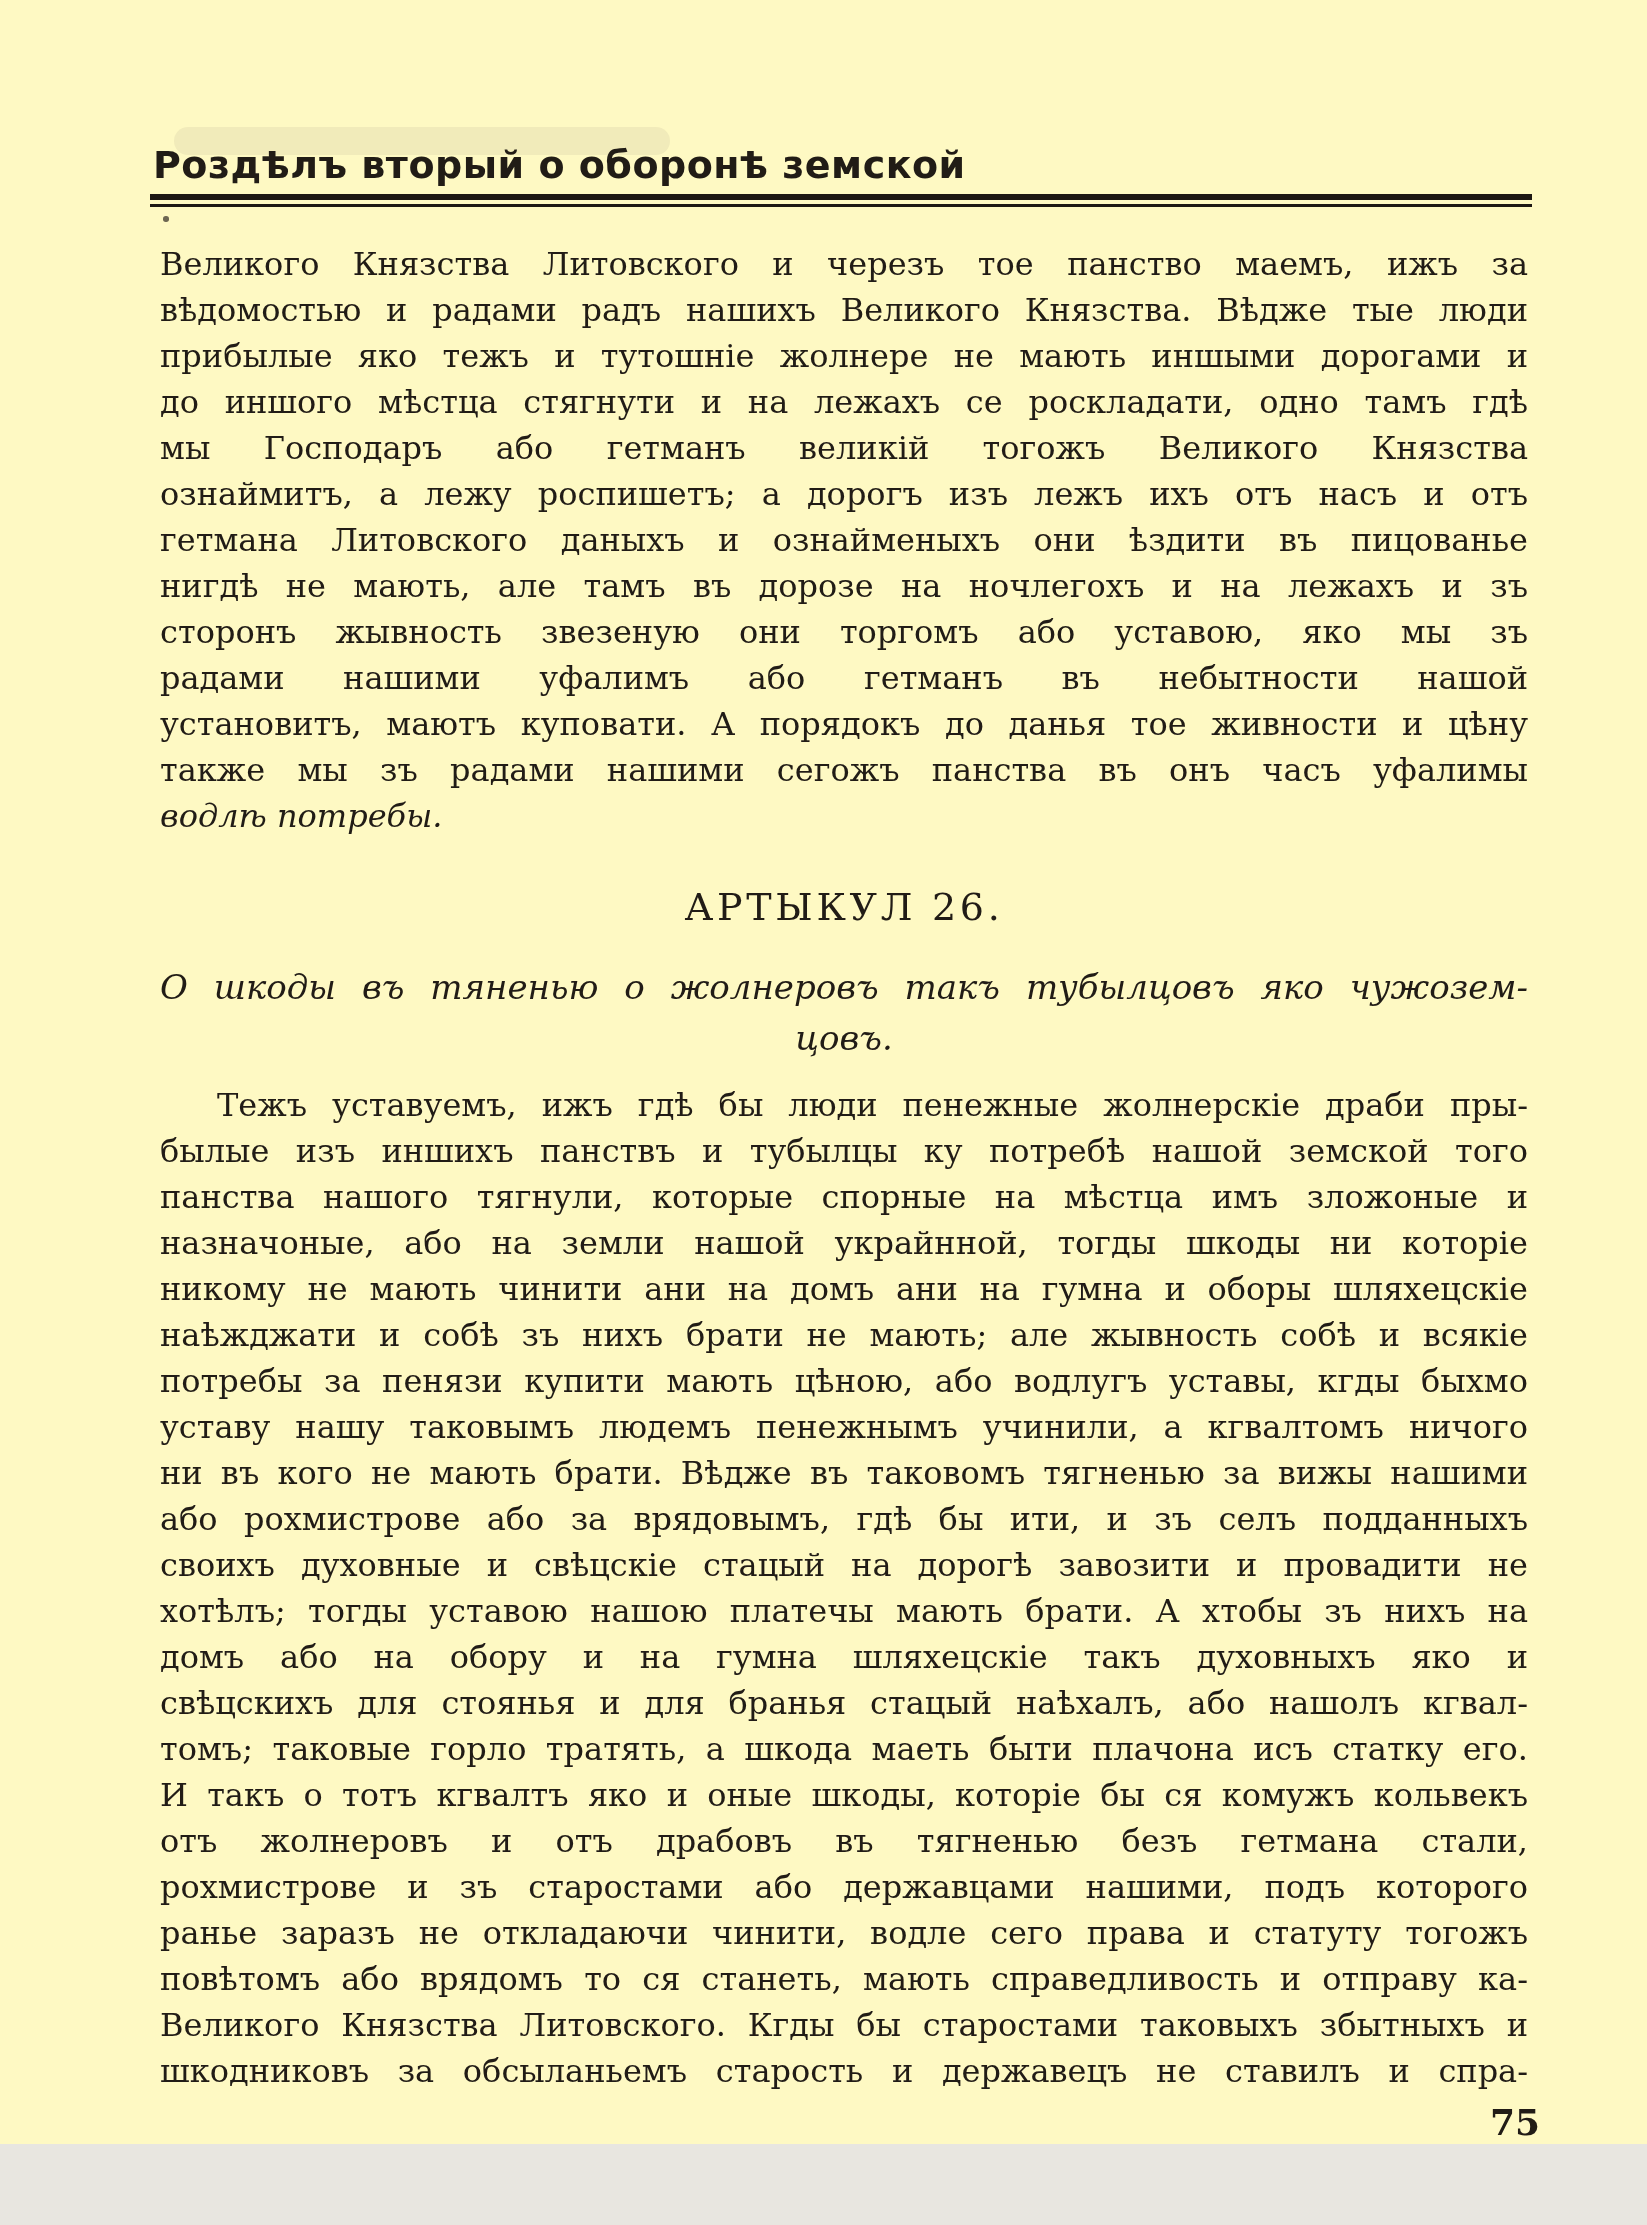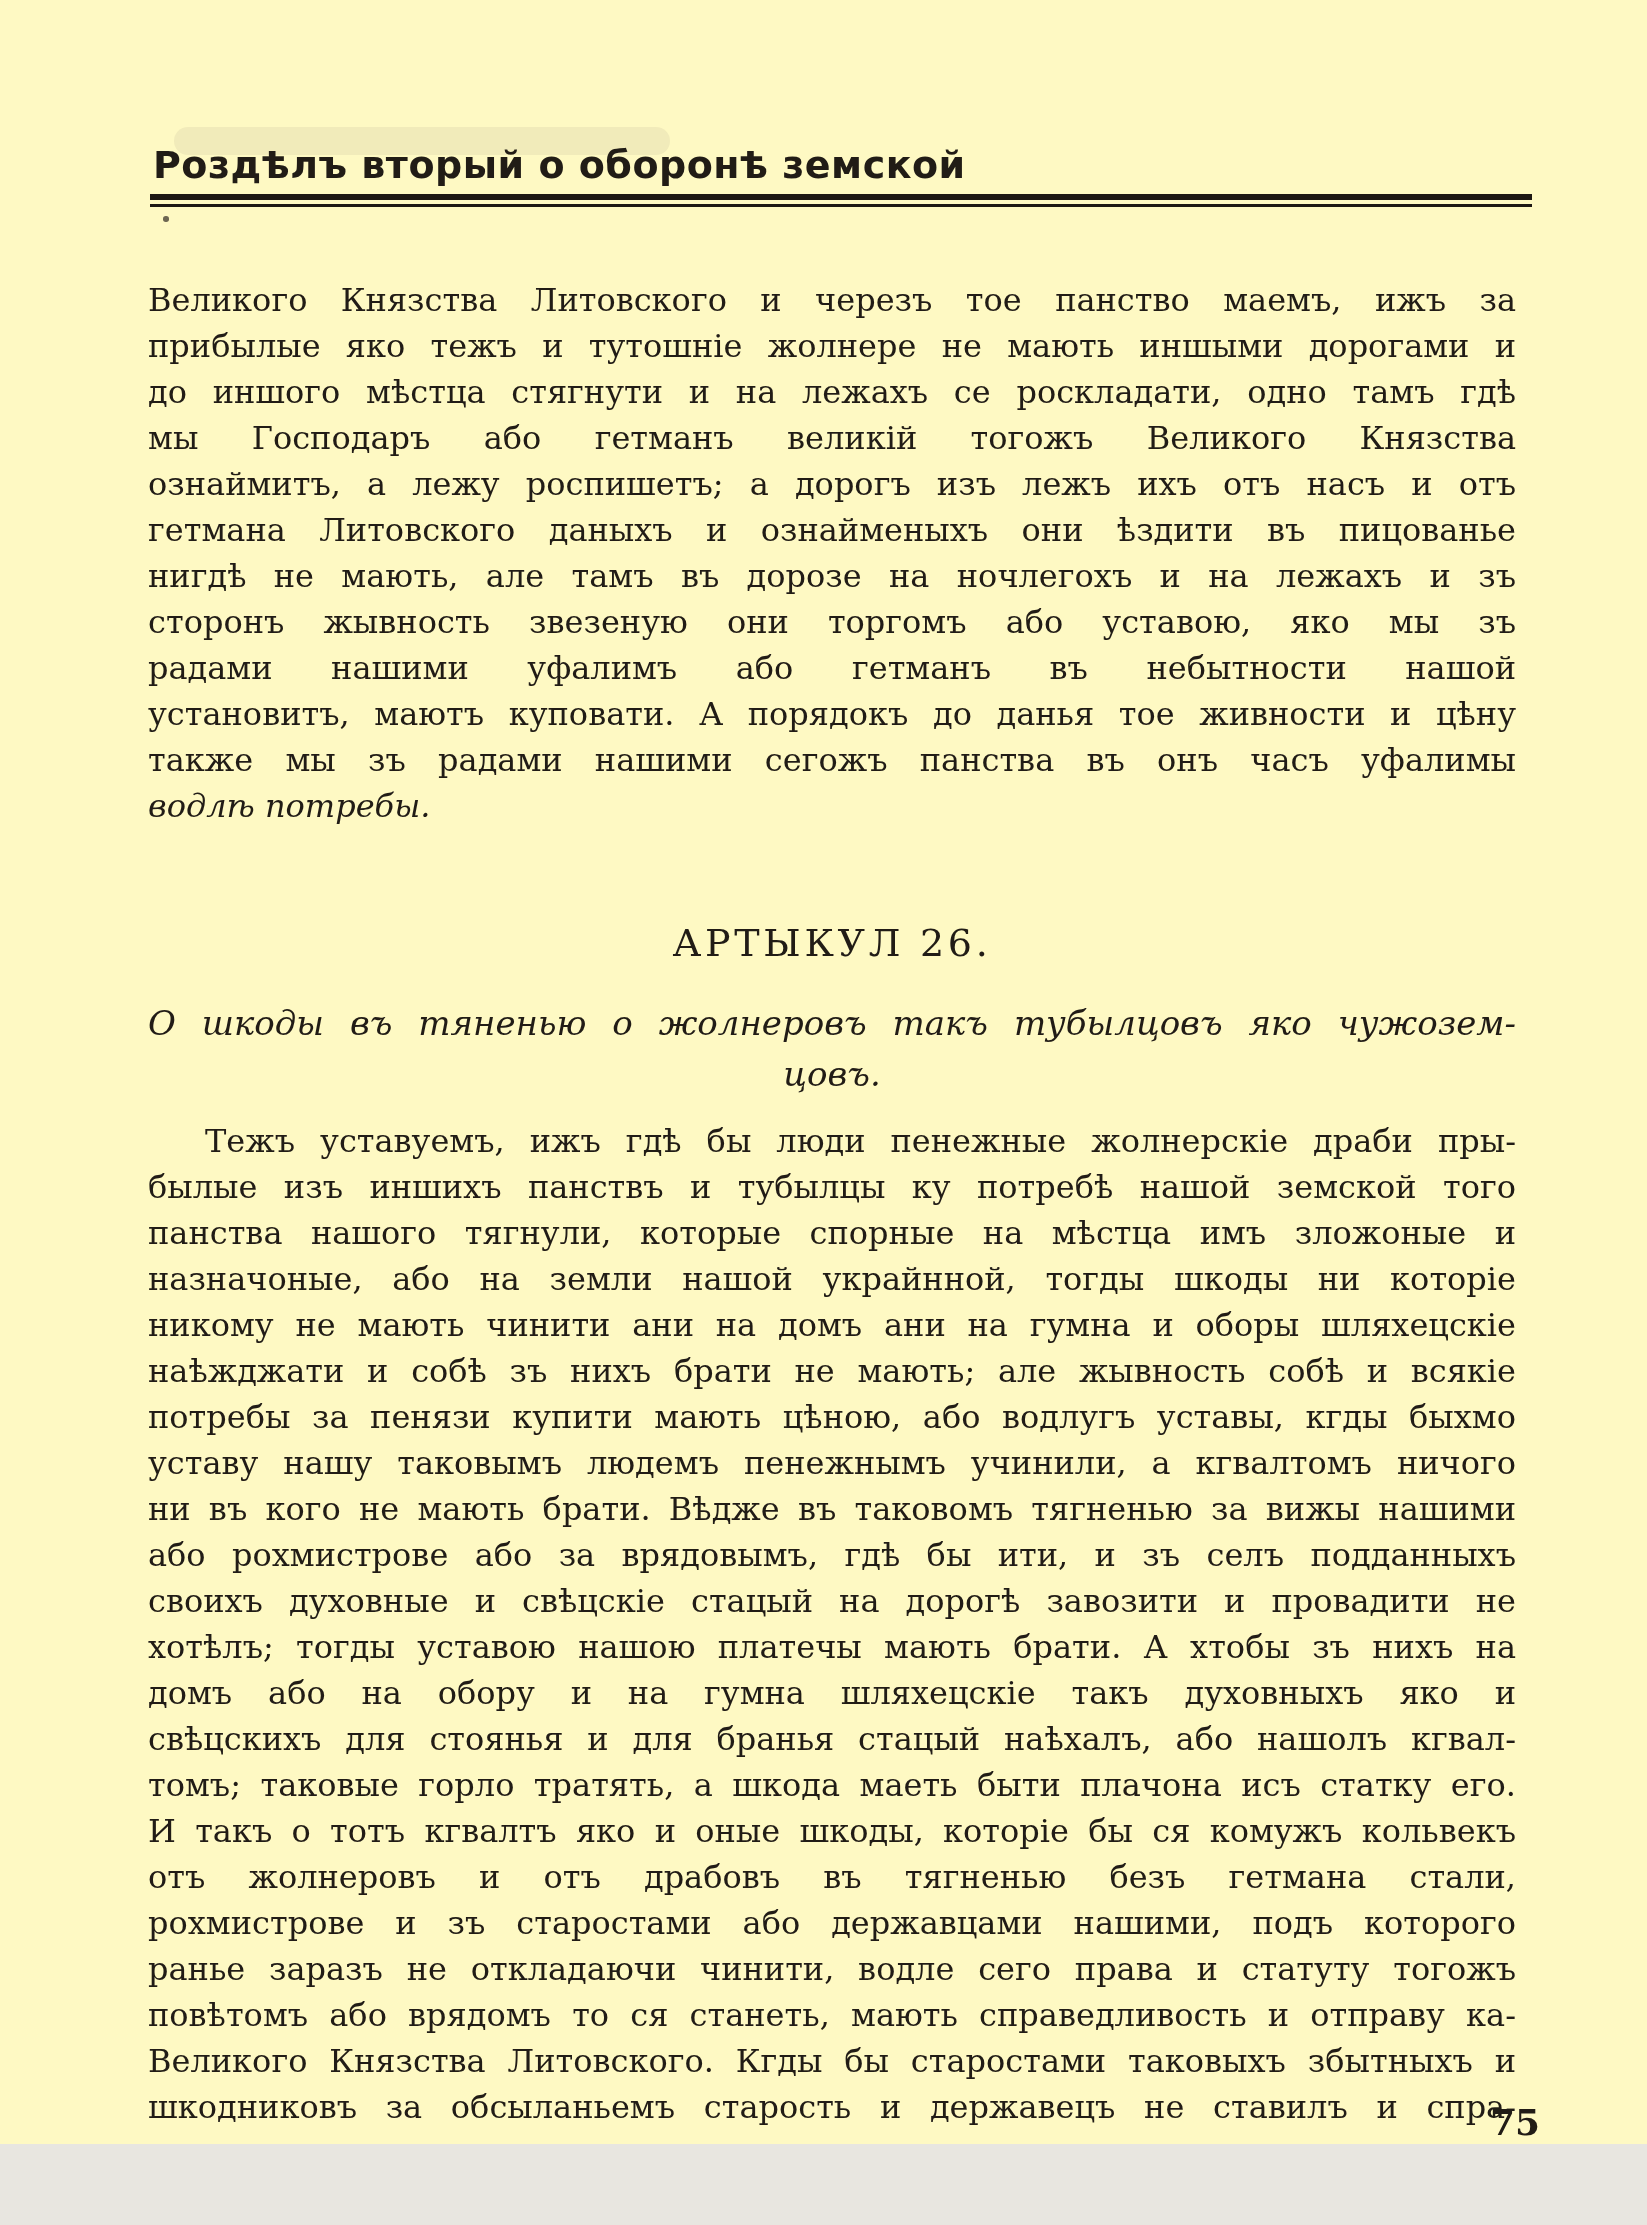--- a/index.html
+++ b/index.html
@@ -21,21 +21,21 @@
   .running-header {
     position:absolute; left:153px; top:143px;
     font-family:"DejaVu Sans", sans-serif;
     font-weight:bold; font-size:38px; letter-spacing:0.5px;
     white-space:nowrap;
   }
   .rule-thick { position:absolute; left:150px; top:194px; width:1382px; height:5.5px; background:#1d1813; }
   .rule-thin  { position:absolute; left:150px; top:204px; width:1382px; height:2.8px; background:#1d1813; }
   .artifact-dot { position:absolute; left:163px; top:216px; width:5.5px; height:5.5px; border-radius:50%; background:#3c352c; opacity:.75; }
 
-  .column { position:absolute; left:148px; width:1368px;margin-top:36px; }
+  .column { position:absolute; left:160px; width:1368px; }
 
   .para { font-size:32px; line-height:46px; }
   .line { width:100%; }
   .line.j { text-align:justify; text-align-last:justify; -moz-text-align-last:justify; }
   .line.l { text-align:left; text-align-last:left;font-style:italic; }
   .line.indent { text-indent:57px; }
 
   .intro-para   { top:241px; }
   .article-heading {
     top:885px; text-align:center;
@@ -60,20 +60,21 @@
   <div class="scan-smudge"></div>
 
   <div class="running-header">Роздѣлъ вторый о оборонѣ земской</div>
 
   <div class="rule-thick"></div>
   <div class="rule-thin"></div>
   <div class="artifact-dot"></div>
 
   <div class="column para intro-para">
     <div class="line j">Великого Князства Литовского и черезъ тое панство маемъ, ижъ за</div>
+    <div class="line j">вѣдомостью и радами радъ нашихъ Великого Князства. Вѣдже тые люди</div>
     <div class="line j">прибылые яко тежъ и тутошніе жолнере не мають иншыми дорогами и</div>
     <div class="line j">до иншого мѣстца стягнути и на лежахъ се роскладати, одно тамъ гдѣ</div>
     <div class="line j">мы Господаръ або гетманъ великій тогожъ Великого Князства</div>
     <div class="line j">ознаймитъ, а лежу роспишетъ; а дорогъ изъ лежъ ихъ отъ насъ и отъ</div>
     <div class="line j">гетмана Литовского даныхъ и ознайменыхъ они ѣздити въ пицованье</div>
     <div class="line j">нигдѣ не мають, але тамъ въ дорозе на ночлегохъ и на лежахъ и зъ</div>
     <div class="line j">сторонъ жывность звезеную они торгомъ або уставою, яко мы зъ</div>
     <div class="line j">радами нашими уфалимъ або гетманъ въ небытности нашой</div>
     <div class="line j">установитъ, маютъ куповати. А порядокъ до данья тое живности и цѣну</div>
     <div class="line j">также мы зъ радами нашими сегожъ панства въ онъ часъ уфалимы</div>

